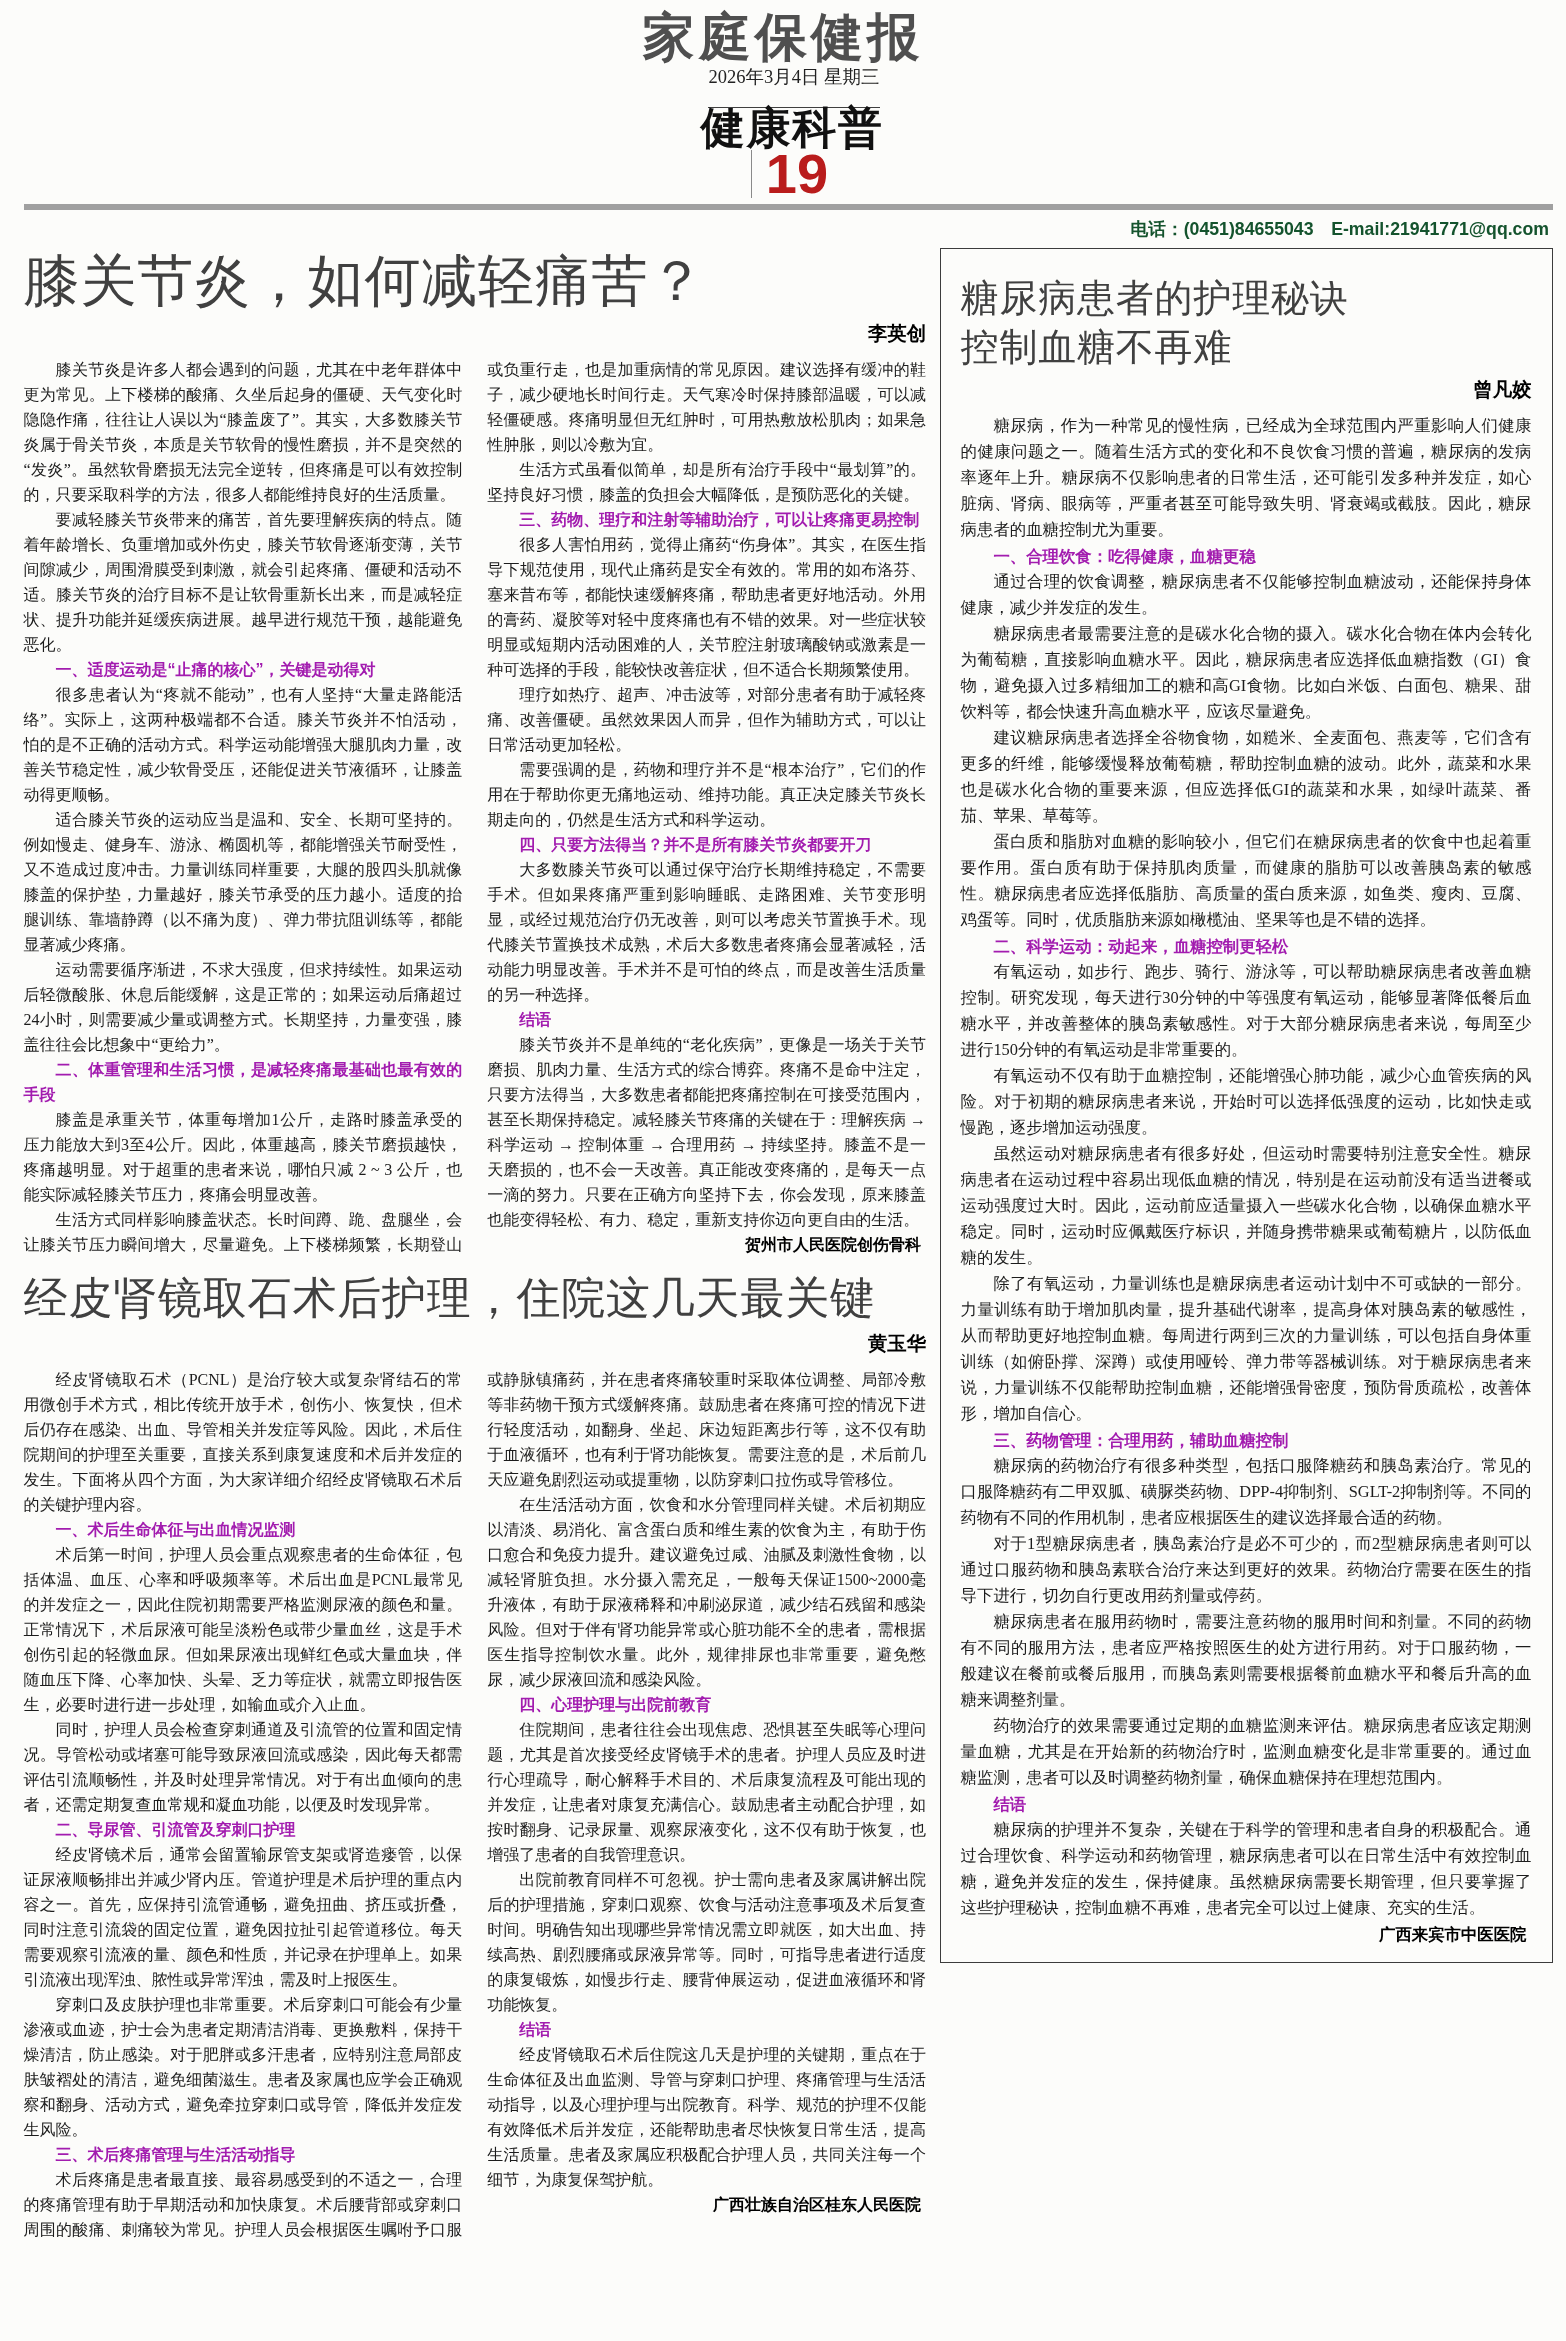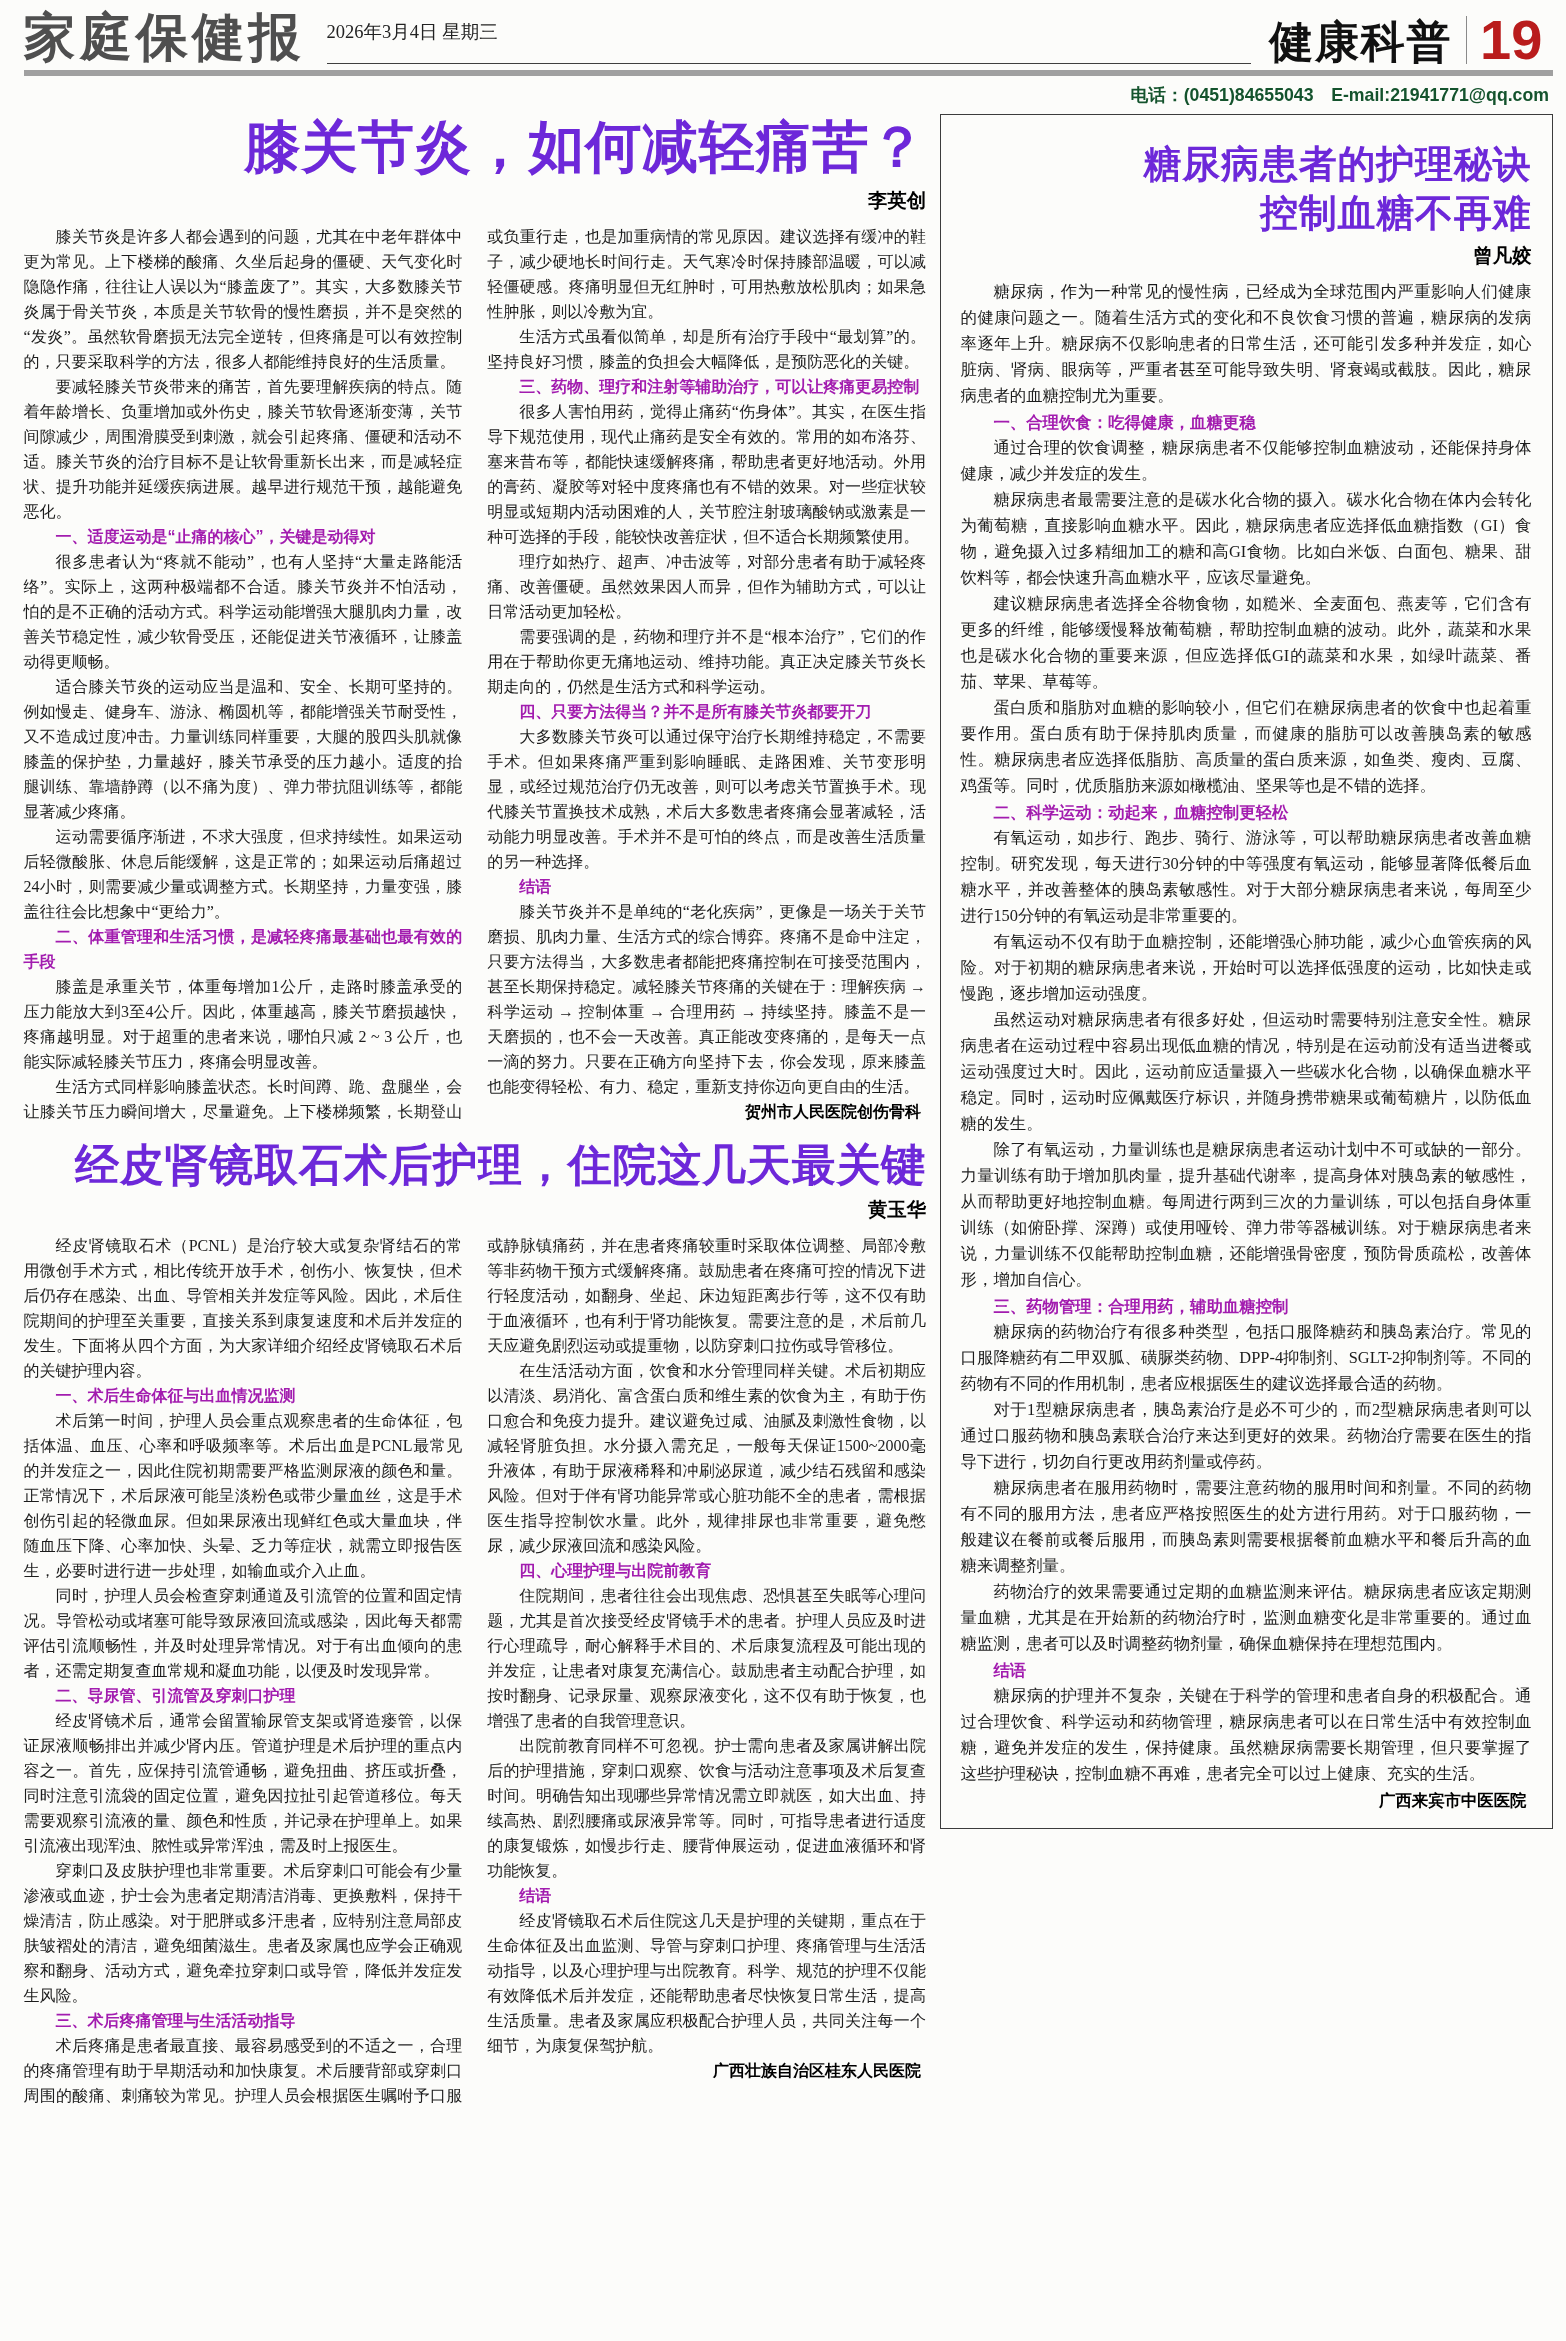--- a/index.html
+++ b/index.html
@@ -2,21 +2,21 @@
 <html lang="zh" style="font-size:13.5px"><head>
 <meta charset="utf-8">
 <style>
   html,body{margin:0;padding:0;background:#e8e8e6;}
   .page{
     width:1566px;height:2342px;overflow:hidden;position:relative;
     background:#fcfcfa;color:#1c1c1c;
     font-family:"Liberation Serif","DejaVu Serif",serif;
   }
   
-  .header{display:flex;align-items:flex-end;padding:11.8px 23.6px 0 23.6px;}
+  .header{display:flex;align-items:center;padding:11.8px 23.6px 0 23.6px;flex-direction:column;}
   .masthead{
     font-size:52px;font-weight:bold;color:#4f4f4f;line-height:1;
     letter-spacing:4.2px;white-space:nowrap;
   }
   .date-strip{
     flex:1;margin-left:22px;border-bottom:1.7px solid #3f3f3f;
     padding-bottom:18.5px;font-size:18.5px;color:#222;white-space:nowrap;
   }
   .section-title{
     font-size:44px;font-weight:bold;color:#111;line-height:.95;
@@ -31,21 +31,21 @@
   .contact{
     text-align:right;padding:6.7px 17px 0 0;font-size:17.7px;font-weight:bold;
     color:#14532d;font-family:"Liberation Sans","DejaVu Sans",sans-serif;
   }
   
   .main{display:flex;padding:0 13.5px 0 23.6px;}
   .left-region{width:916px;padding-right:13.5px;box-sizing:border-box;}
   .right-region{flex:1;}
   
   .art-title{
-    text-align:right;font-weight:bold;color:#6d28d9;line-height:1.15;
+    text-align:left;font-weight:normal;color:#404040;line-height:1.15;
     letter-spacing:0.8px;
   }
   .a1-title{font-size:56px;margin:8.4px 0 6.7px;}
   .a3-title{font-size:44px;margin:17px 0 5px;}
   .byline{
     text-align:right;font-size:19.4px;font-weight:bold;color:#000000;
     font-family:Liberation Serif, serif;margin:3.4px 0 10px;
   }
   .cols2{column-count:2;column-gap:25px;}
   .body-text{font-size:16px;line-height:25px;text-align:justify;}

